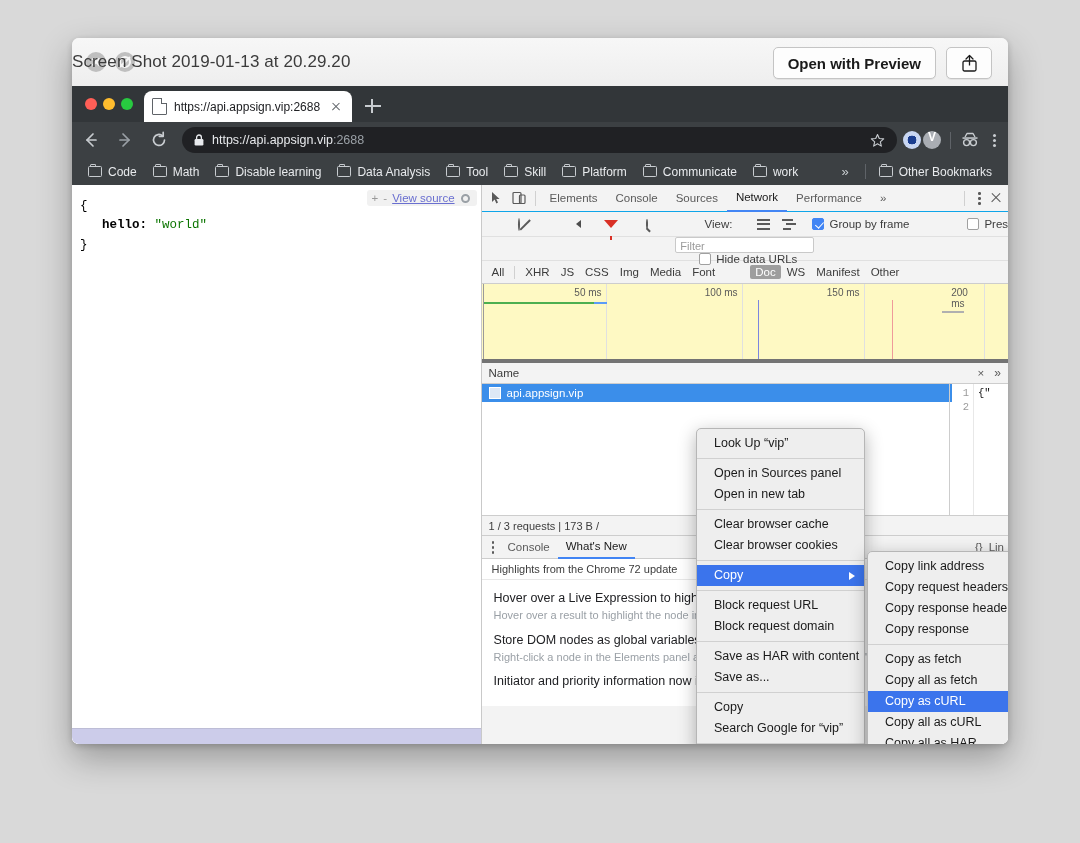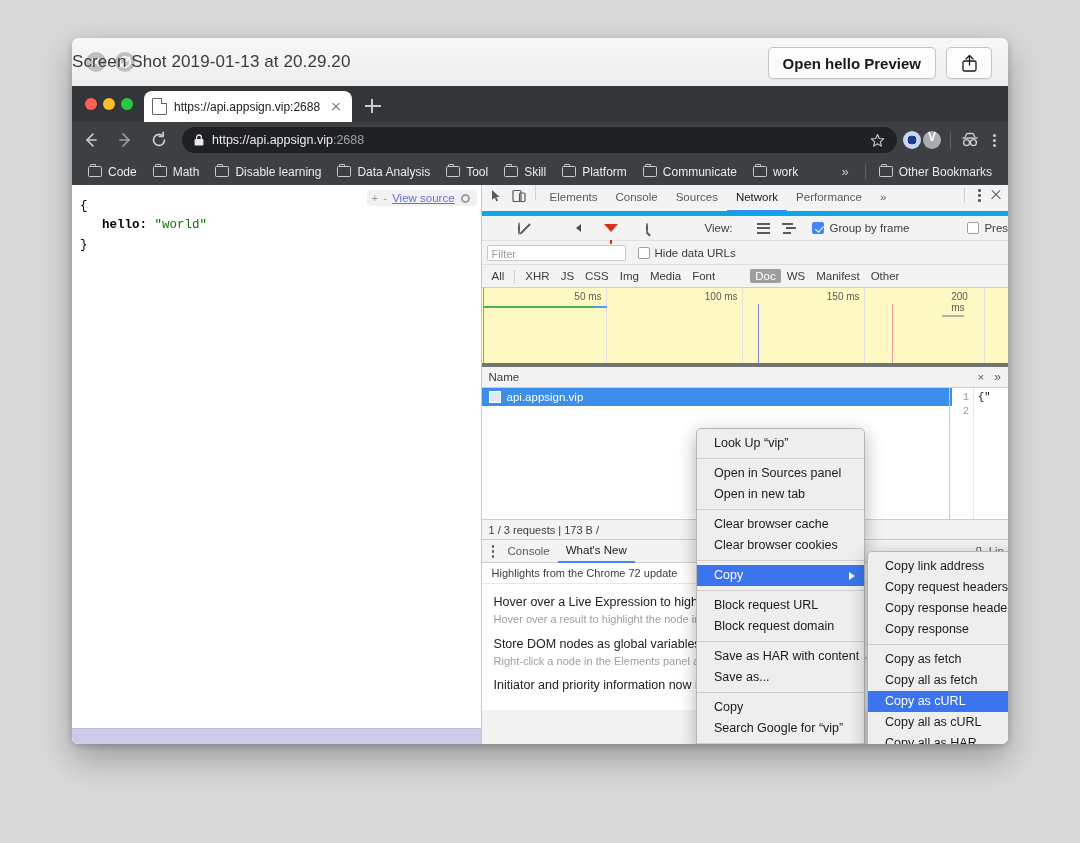--- a/index.html
+++ b/index.html
@@ -170,22 +170,22 @@
     border:2.6px solid #9aa0a6;box-sizing:border-box;
   }
   #page-scroll{
     position:absolute;left:0;bottom:0;width:409px;height:15px;background:#ccccea;
     border-top:1px solid #bdbdd6;
   }
 
   #devtools{position:relative;width:527px;height:559px;background:#f3f3f3;overflow:hidden;}
 
   #dt-tabs{
-    height:26px;background:#f3f3f3;border-bottom:5px solid #0ea5e9;
-    display:flex;align-items:flex-start;padding:0 4px;font-size:11.5px;color:#5a5a5a;
+    height:26px;background:#f3f3f3;border-bottom:1px solid #0ea5e9;
+    display:flex;align-items:center;padding:0 4px;font-size:11.5px;color:#5a5a5a;
   }
   .dt-icobtn{width:22px;height:22px;display:flex;align-items:center;justify-content:center;}
   .dt-vsep{width:1px;height:15px;background:#d0d0d0;margin:0 5px;}
   .dt-tab{padding:0 9px;line-height:25px;height:25px;white-space:nowrap;color:#5a5a5a;}
   .dt-tab.active{color:#1a1a1a;border-bottom:2px solid #4285f4;}
   #dt-tabs .right{margin-left:auto;display:flex;align-items:center;gap:2px;}
   .v-dots{width:14px;height:20px;position:relative;}
   .v-dots i{position:absolute;left:6px;width:2.6px;height:2.6px;border-radius:50%;background:#5a5a5a;}
   .v-dots i:nth-child(1){top:4px;}
   .v-dots i:nth-child(2){top:9px;}
@@ -243,21 +243,21 @@
   }
   .cbx.on{background:#4285f4;border-color:#4285f4;position:relative;}
   .cbx.on::after{
     content:"";position:absolute;left:3.4px;top:.8px;width:3.6px;height:7px;
     border:solid #fff;border-width:0 1.8px 1.8px 0;transform:rotate(42deg);
   }
   .ckwrap{display:flex;align-items:center;white-space:nowrap;margin:0 5px;}
 
   #dt-filterbar{
     height:23px;background:#f3f3f3;border-bottom:1px solid #e0e0e0;
-    display:flex;align-items:center;padding:0 5px;font-size:11.5px;color:#3c3c3c;
+    display:flex;align-items:center;padding:0 5px;font-size:11.5px;color:#3c3c3c;flex-direction:column;
   }
   #dt-filter-input{
     width:139px;height:16px;background:#fff;border:1px solid #c9c9c9;border-radius:2px;
     font-size:11px;color:#9a9a9a;padding:0 4px;line-height:16px;box-sizing:border-box;
   }
 
   #dt-types{
     height:22px;background:#f3f3f3;border-bottom:1px solid #cdcdcd;
     display:flex;align-items:center;padding:0 5px;font-size:11.5px;color:#3c3c3c;gap:1px;
   }
@@ -380,21 +380,21 @@
 
   <div id="ql-titlebar">
     <div class="ql-btns">
       <div class="ql-circ">
           <i class="x1"></i>
           <i class="x2"></i>
         </div>
       <div class="ql-circ no"></div>
     </div>
     <div id="ql-title">Screen Shot 2019-01-13 at 20.29.20</div>
-    <div id="ql-open-btn">Open hello Preview</div>
+    <div id="ql-open-btn">Open with Preview</div>
     <div id="ql-share-btn">
       <svg width="15" height="18" viewBox="0 0 15 18">
         <rect x="1" y="7" width="13" height="10" fill="none" stroke="#1a1a1a" stroke-width="1.3" rx="1.5"></rect>
         <line x1="7.5" y1="2" x2="7.5" y2="11.5" stroke="#1a1a1a" stroke-width="1.3"></line>
         <polyline points="4,5 7.5,1.5 11,5" fill="none" stroke="#1a1a1a" stroke-width="1.3" stroke-linecap="round" stroke-linejoin="round"></polyline>
       </svg>
     </div>
   </div>
 
   <div id="chrome-win">

